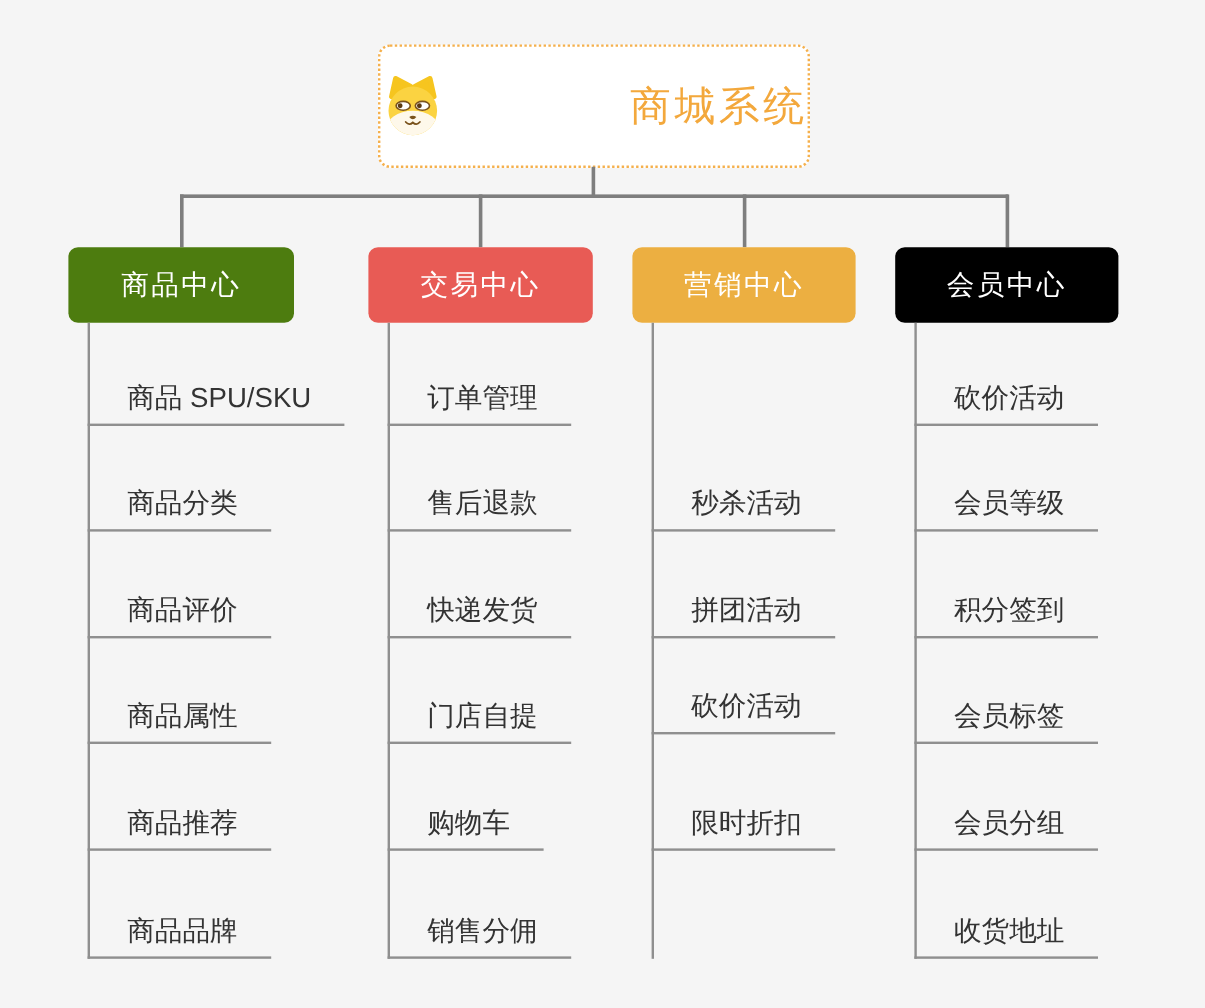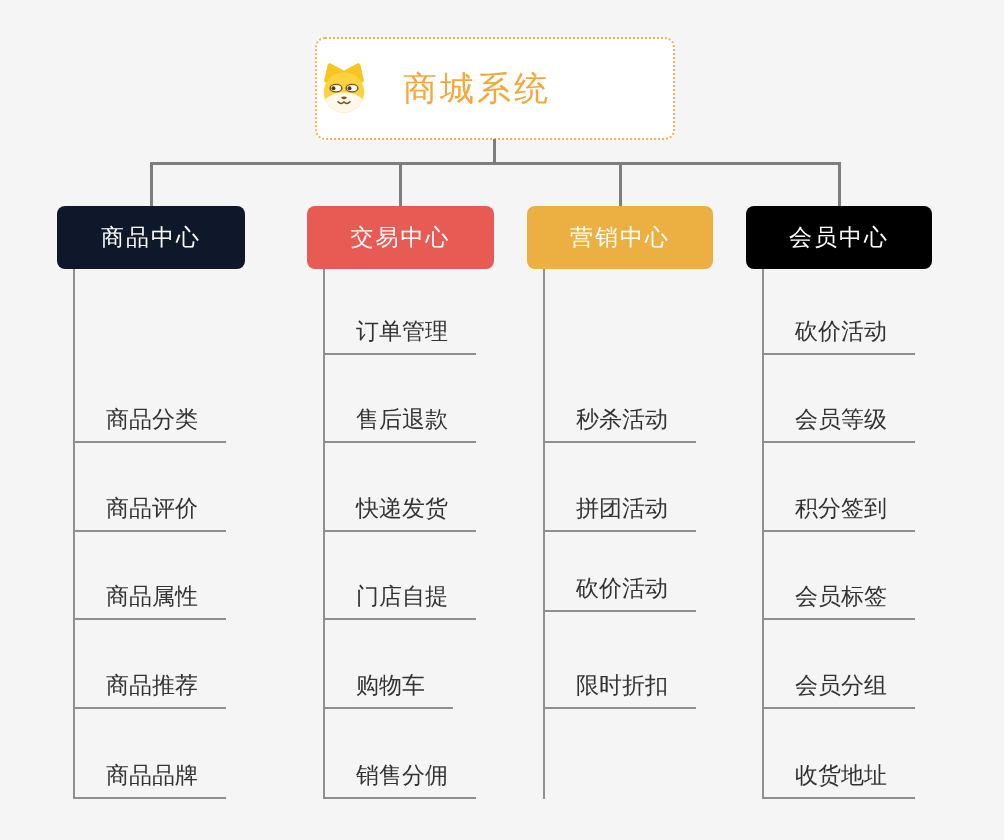--- a/index.html
+++ b/index.html
@@ -13,21 +13,21 @@
     width:1004px;height:840px;overflow:hidden;
   }
   .canvas{
     position:relative;width:1004px;height:840px;
   }
   
   .root-node{
     position:absolute;left:315px;top:37px;width:360px;height:103px;
     background:#FFFFFF;border:2px dotted #F5B04C;border-radius:10px;
     box-sizing:border-box;
-    display:flex;align-items:center;justify-content:flex-start;gap:32px;
+    display:flex;align-items:center;justify-content:space-between;gap:32px;
   }
   .root-node .dog{width:54px;height:54px;display:block;flex:0 0 auto;}
   .root-label{
     font-size:34px;letter-spacing:3px;font-weight:400;
   }
   
   .stem{position:absolute;left:493px;top:139px;width:3px;height:24px;background:var(--line-strong);}
   .bus{position:absolute;left:150px;top:162px;width:690px;height:3px;background:var(--line-strong);}
   
   .branch{position:absolute;top:206px;height:600px;}
@@ -81,22 +81,23 @@
     </span>
     <span class="root-label" style="color: rgb(243, 168, 60);">商城系统</span>
   </div>
 
   <div class="stem"></div>
   <div class="bus"></div>
 
   <div id="branches">
       <div class="branch b0">
         <div class="drop"></div>
-        <div class="branch-header" style="background: #0f172a;">商品中心</div>
+        <div class="branch-header" style="background: #4d7c0f;">商品中心</div>
         <div class="vline"></div>
+        <div class="child" style="top: 99px;">商品 SPU/SKU</div>
         <div class="child" style="top: 187px;">商品分类</div>
         <div class="child" style="top: 276px;">商品评价</div>
         <div class="child" style="top: 364px;">商品属性</div>
         <div class="child" style="top: 453px;">商品推荐</div>
         <div class="child" style="top: 543px;">商品品牌</div>
       </div>
       <div class="branch b1">
         <div class="drop"></div>
         <div class="branch-header" style="background: rgb(232, 91, 85);">交易中心</div>
         <div class="vline"></div>

